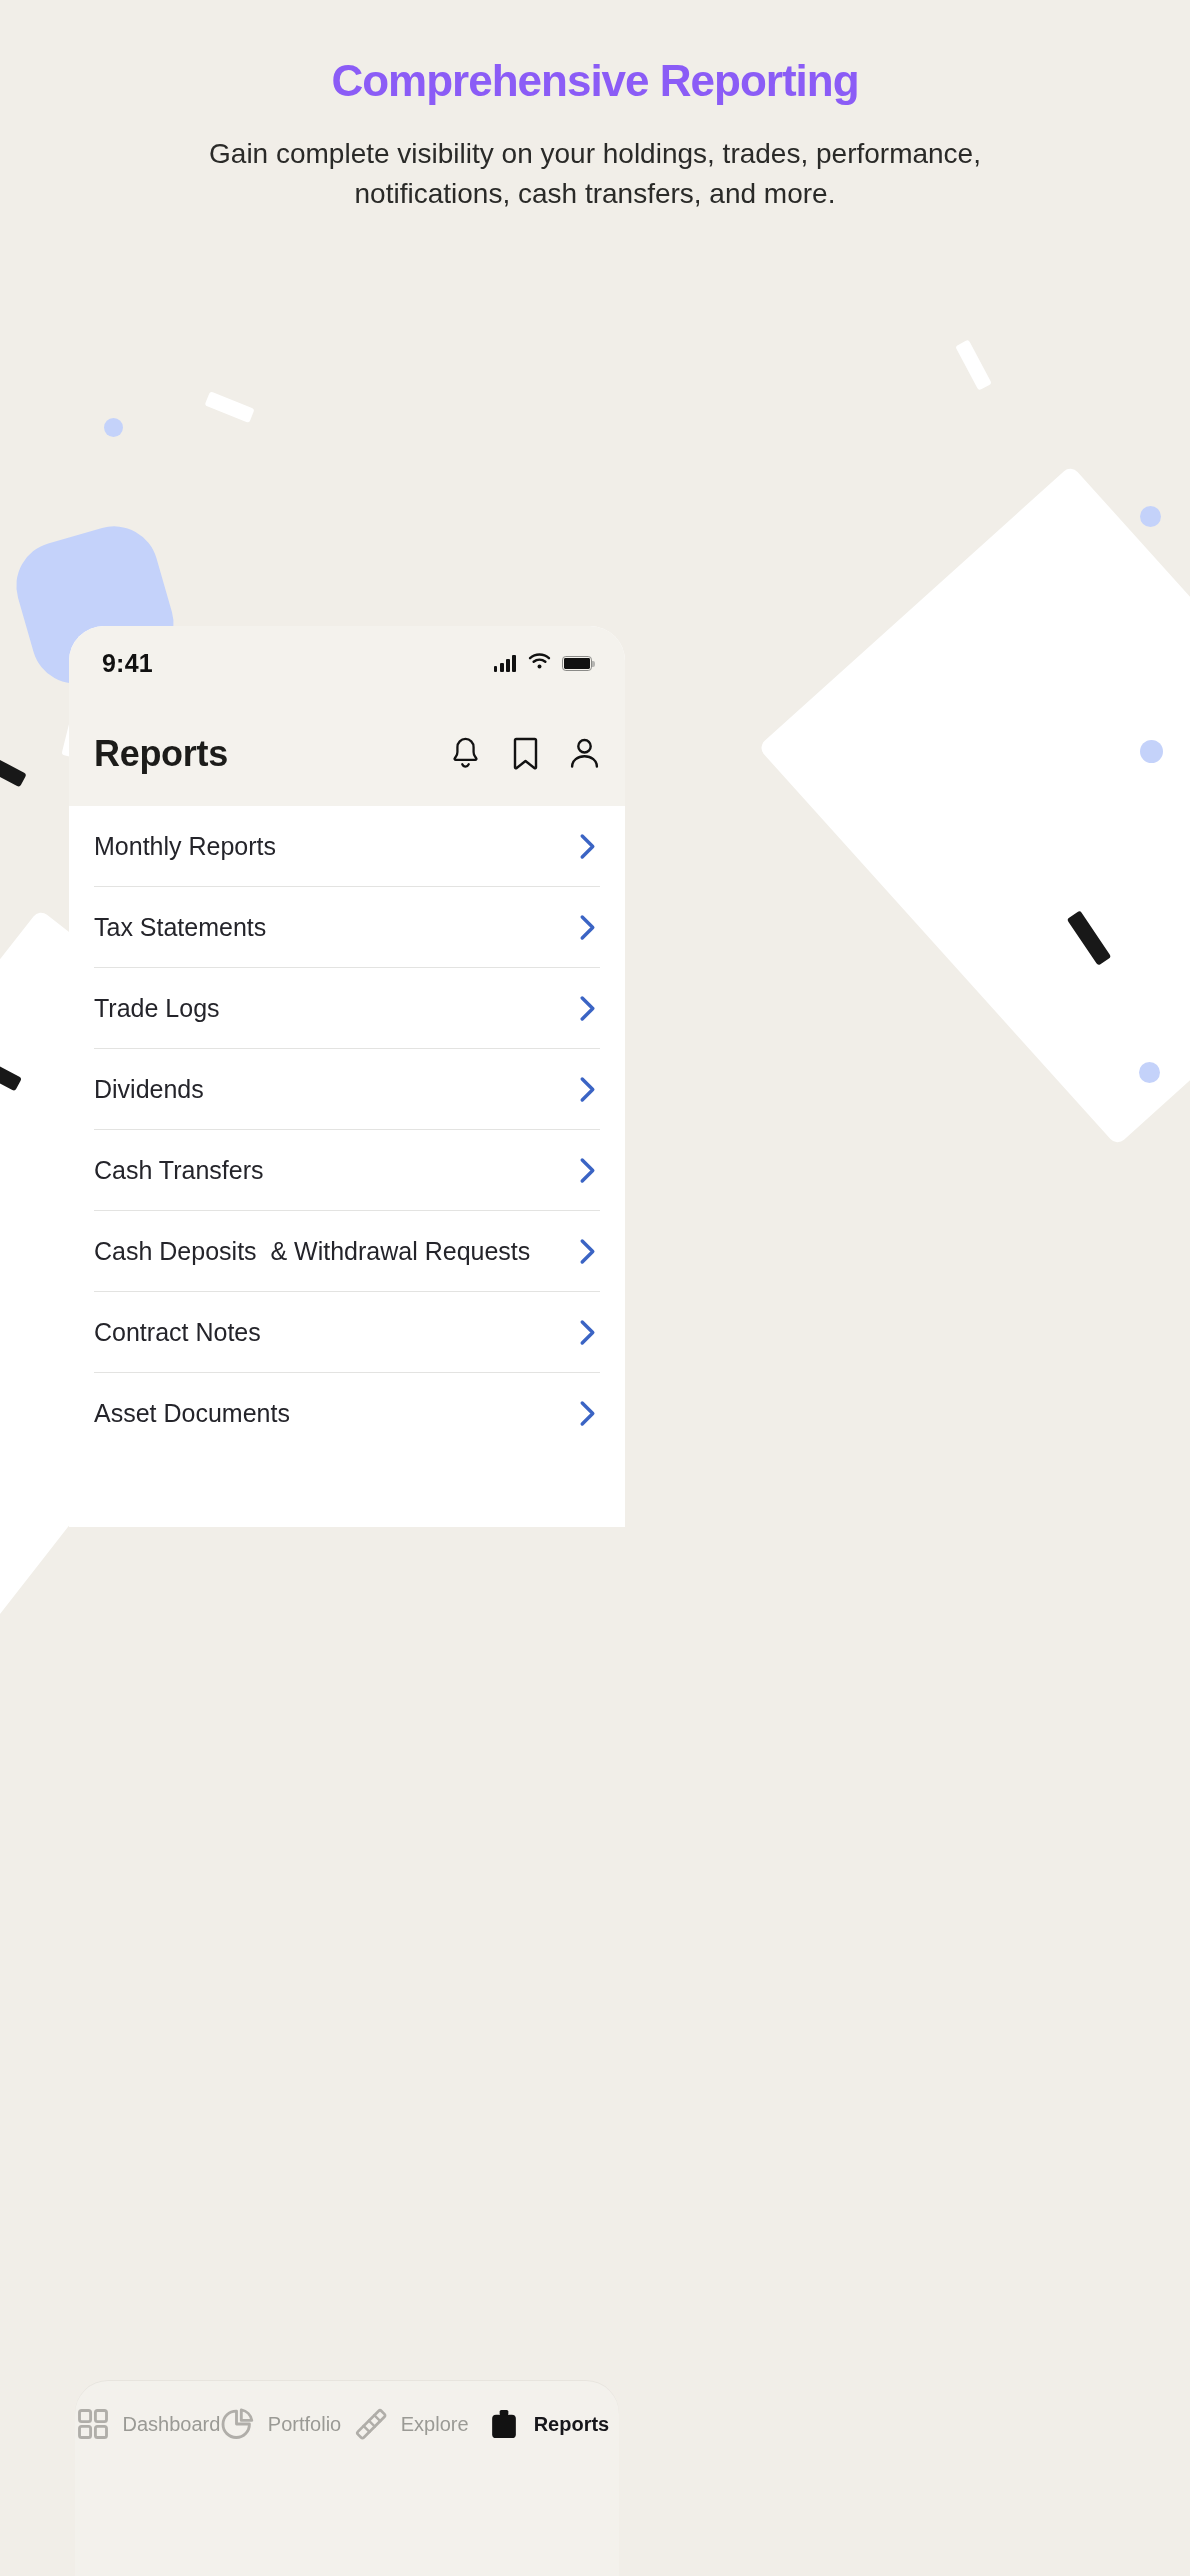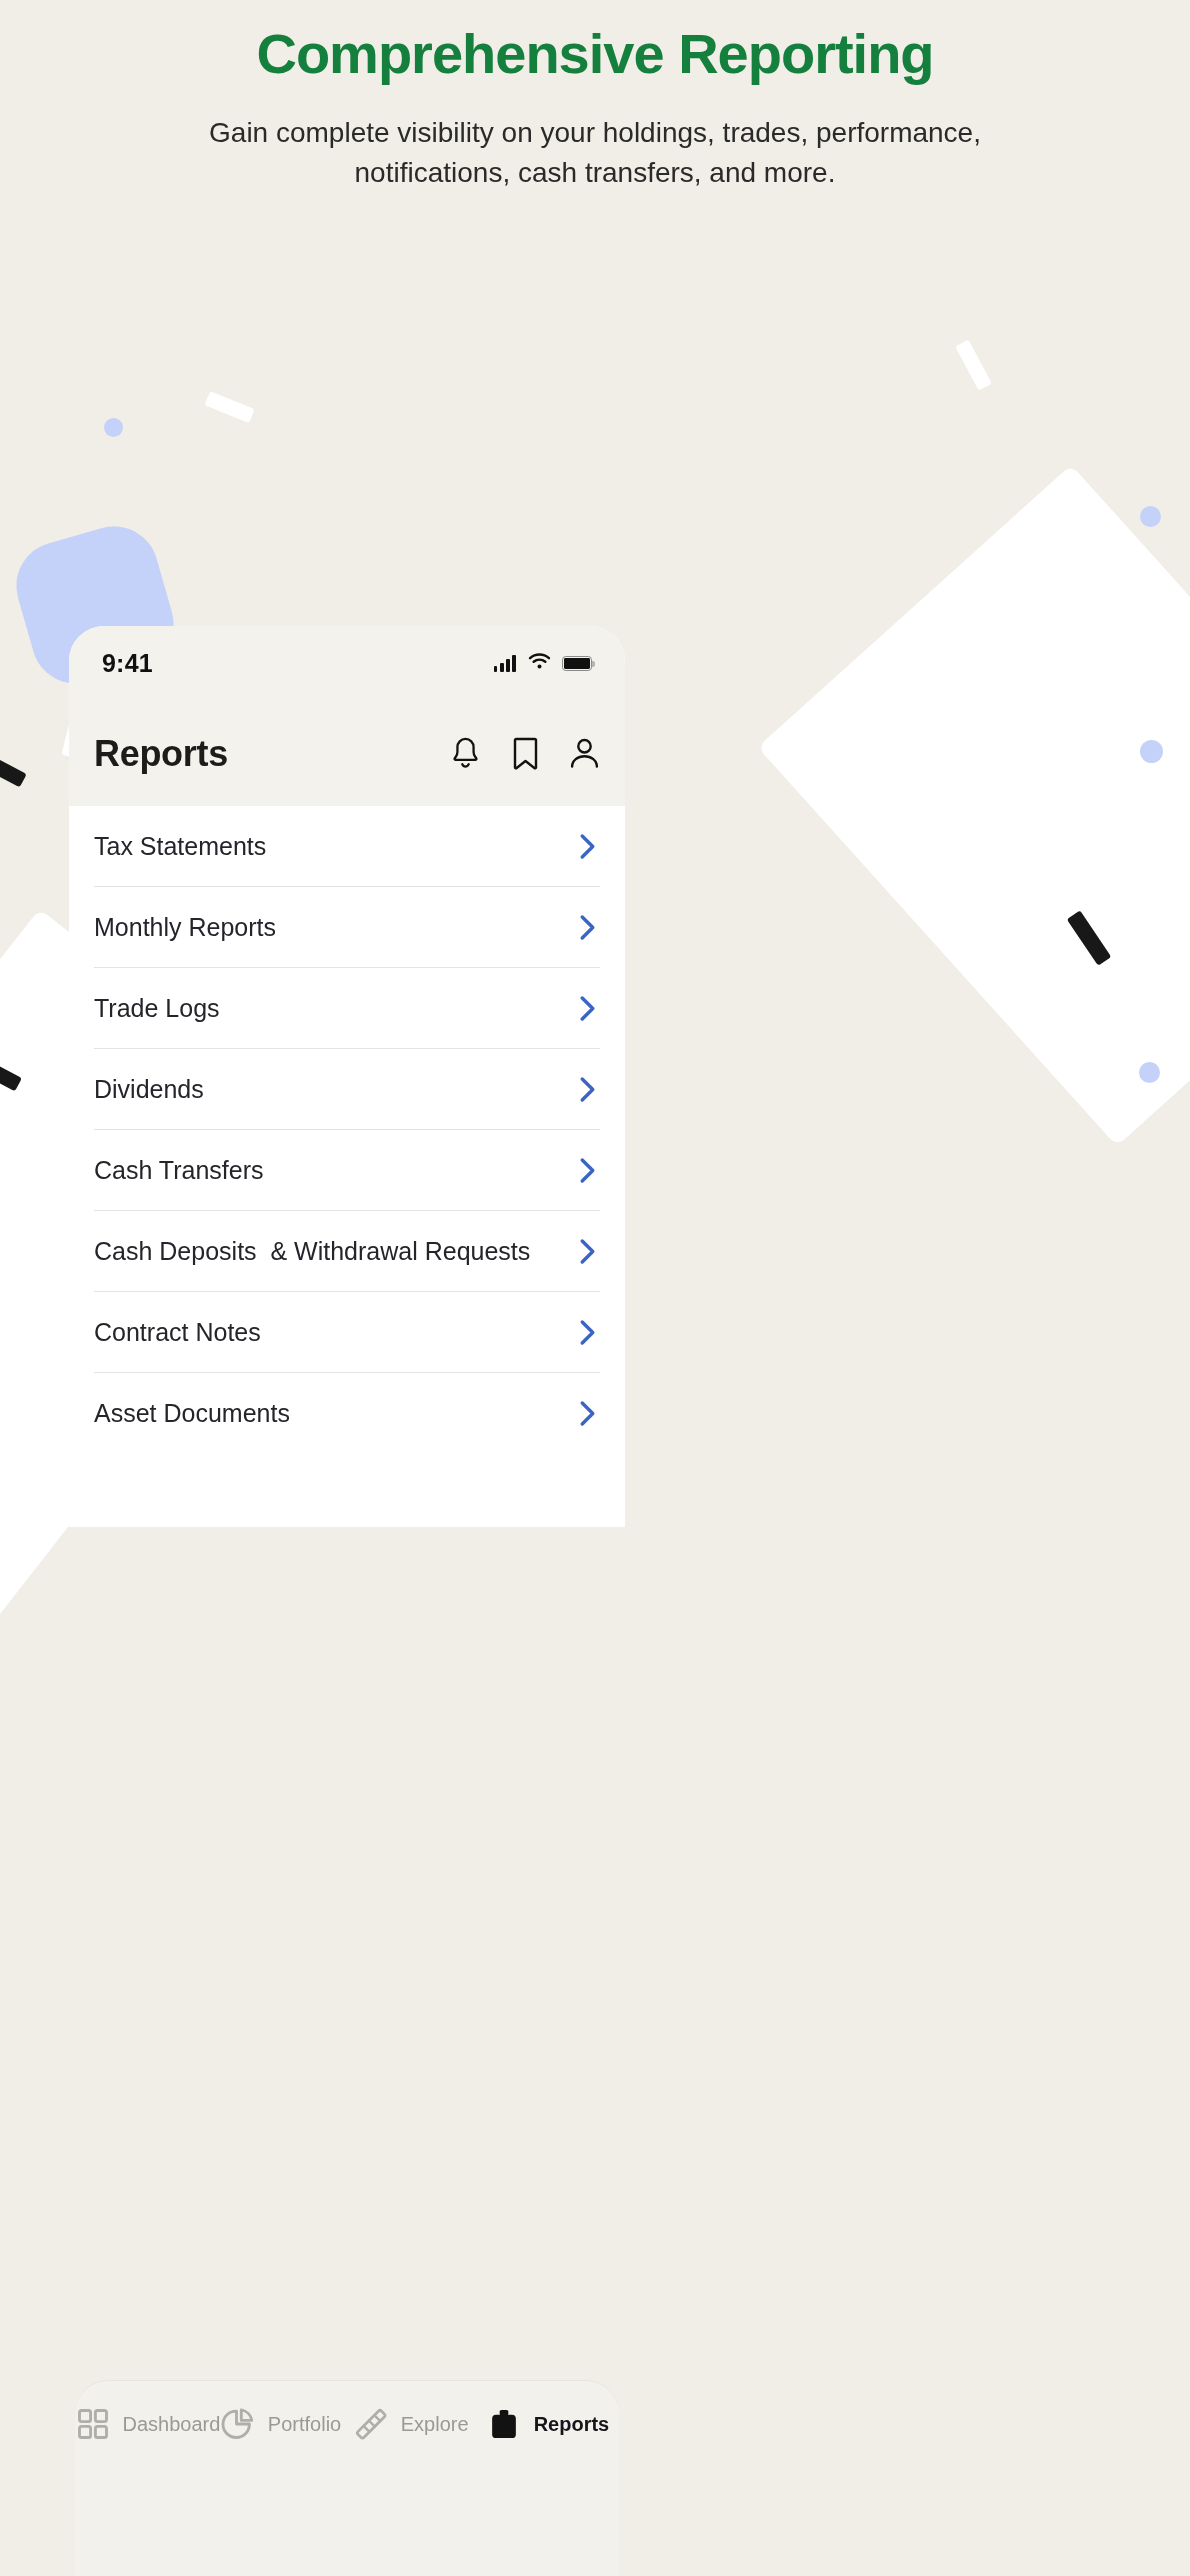--- a/index.html
+++ b/index.html
@@ -40,23 +40,23 @@
   }
   .white-wedge-2 {
     position:absolute; left:-192px; top:968px;
     width:403px; height:613px; background:#FFFFFF;
     transform:rotate(38deg); border-radius:9.6px;
   }
 
   
   .hero { position:absolute; left:0; right:0; top:0; text-align:center; z-index:3; }
   .hero-title {
-    margin-top:26px;
-    font-size:56px; font-weight:bold; line-height:1.0;
-    color:#15803d; letter-spacing:-1px;
+    margin-top:59px;
+    font-size:44px; font-weight:bold; line-height:1.0;
+    color:#8b5cf6; letter-spacing:-1px;
     padding:0 144px;
   }
   .hero-sub {
     margin-top:31px;
     font-size:28px; line-height:1.42; color:#2A2A28;
     padding:0 153px;
   }
 
   
   .phone {
@@ -199,30 +199,30 @@
             <path d="M1.8 22.6c0-4.4 4.1-7.5 9.2-7.5s9.2 3.1 9.2 7.5" fill="none" stroke="#121212" stroke-width="1.8" stroke-linecap="round"></path>
           </svg>
         </span>
       </div>
     </div>
   </div>
 
   <div class="list">
 
     <div class="row">
+      <span class="row-label">Monthly Reports</span>
+      <span class="chev">
+        <svg width="25" height="29" viewBox="0 0 16 22">
+            <path d="M4 3l8 8-8 8" fill="none" stroke="#3B64C4" stroke-width="2.6" stroke-linecap="round" stroke-linejoin="round"></path>
+          </svg>
+      </span>
+    </div>
+
+    <div class="row">
       <span class="row-label">Tax Statements</span>
-      <span class="chev">
-        <svg width="25" height="29" viewBox="0 0 16 22">
-            <path d="M4 3l8 8-8 8" fill="none" stroke="#3B64C4" stroke-width="2.6" stroke-linecap="round" stroke-linejoin="round"></path>
-          </svg>
-      </span>
-    </div>
-
-    <div class="row">
-      <span class="row-label">Monthly Reports</span>
       <span class="chev">
         <svg width="25" height="29" viewBox="0 0 16 22">
             <path d="M4 3l8 8-8 8" fill="none" stroke="#3B64C4" stroke-width="2.6" stroke-linecap="round" stroke-linejoin="round"></path>
           </svg>
       </span>
     </div>
 
 
     <div class="row">
       <span class="row-label">Trade Logs</span>

